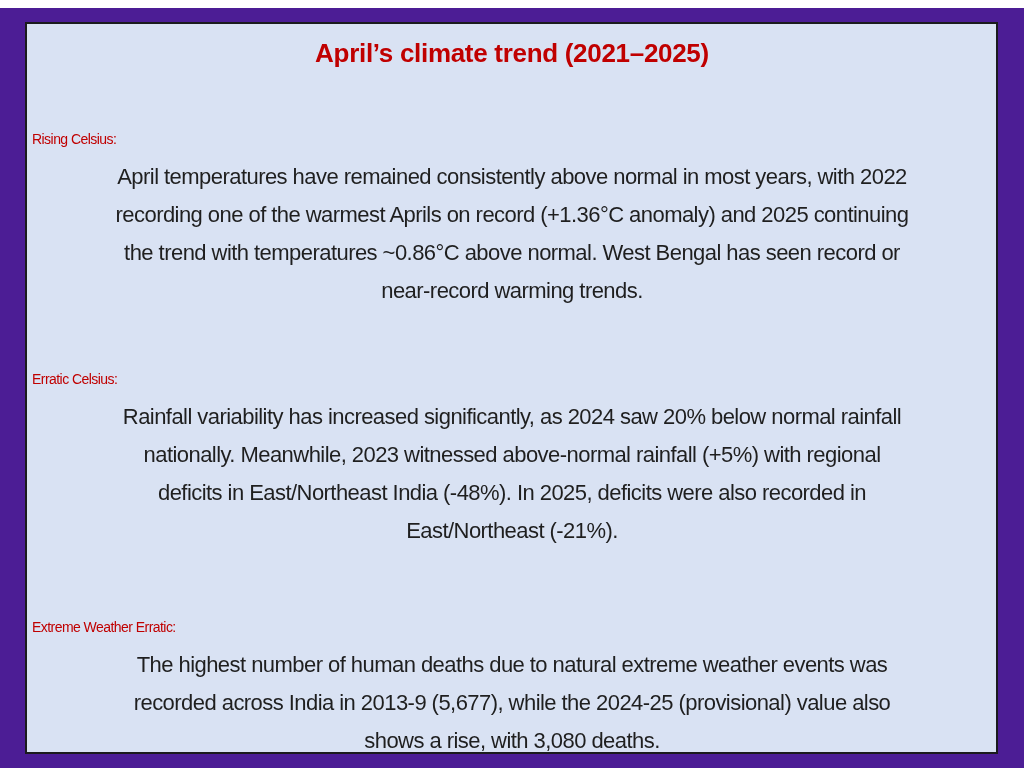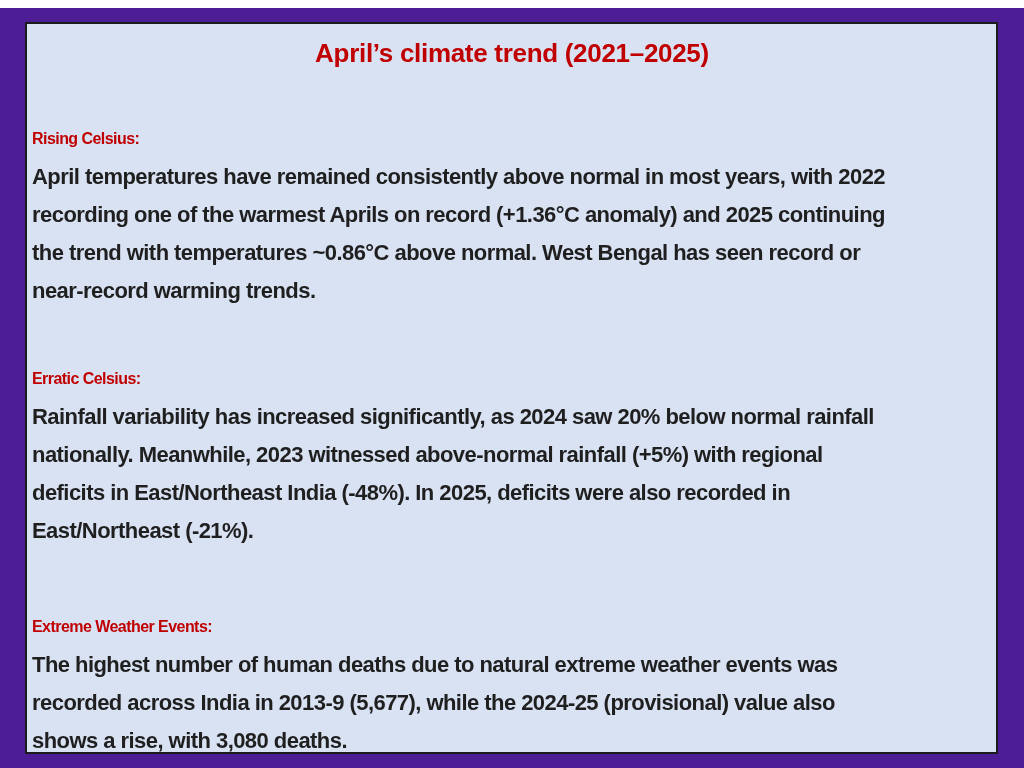--- a/index.html
+++ b/index.html
@@ -35,34 +35,35 @@
     text-align: center;
     font-size: 26px;
     line-height: 38px;
     font-weight: bold;
     color: #c00000;
     letter-spacing: -0.3px;
     white-space: nowrap;
   }
   .section h2 {
     margin: 0;
-    font-size: 16px;
+    font-size: 14px;
     line-height: 38px;
-    font-weight: bold;
+    font-weight: normal;
     color: #c00000;
     letter-spacing: -0.55px;
   }
   .section p {
     margin: 0;
     font-size: 22px;
     line-height: 38px;
-    font-weight: bold;
+    font-weight: normal;
     color: #1f1f1f;
     letter-spacing: -0.55px;
     white-space: pre-line;
+    text-align: center;
   }
   .section-1 h2 { margin-top: 48px; }
   .section-2 h2 { margin-top: 50px; }
   .section-3 h2 { margin-top: 58px; }
 </style>
 </head>
 <body>
 
 <div class="page">
   <div class="panel">
@@ -78,19 +79,19 @@
 
     <div class="section section-2">
       <h2>Erratic Celsius:</h2>
       <p>Rainfall variability has increased significantly, as 2024 saw 20% below normal rainfall
 nationally. Meanwhile, 2023 witnessed above-normal rainfall (+5%) with regional
 deficits in East/Northeast India (-48%). In 2025, deficits were also recorded in
 East/Northeast (-21%).</p>
     </div>
 
     <div class="section section-3">
-      <h2>Extreme Weather Events:</h2>
+      <h2>Extreme Weather Erratic:</h2>
       <p>The highest number of human deaths due to natural extreme weather events was
 recorded across India in 2013-9 (5,677), while the 2024-25 (provisional) value also
 shows a rise, with 3,080 deaths.</p>
     </div>
   </div>
 </div>
 
 </body></html>

